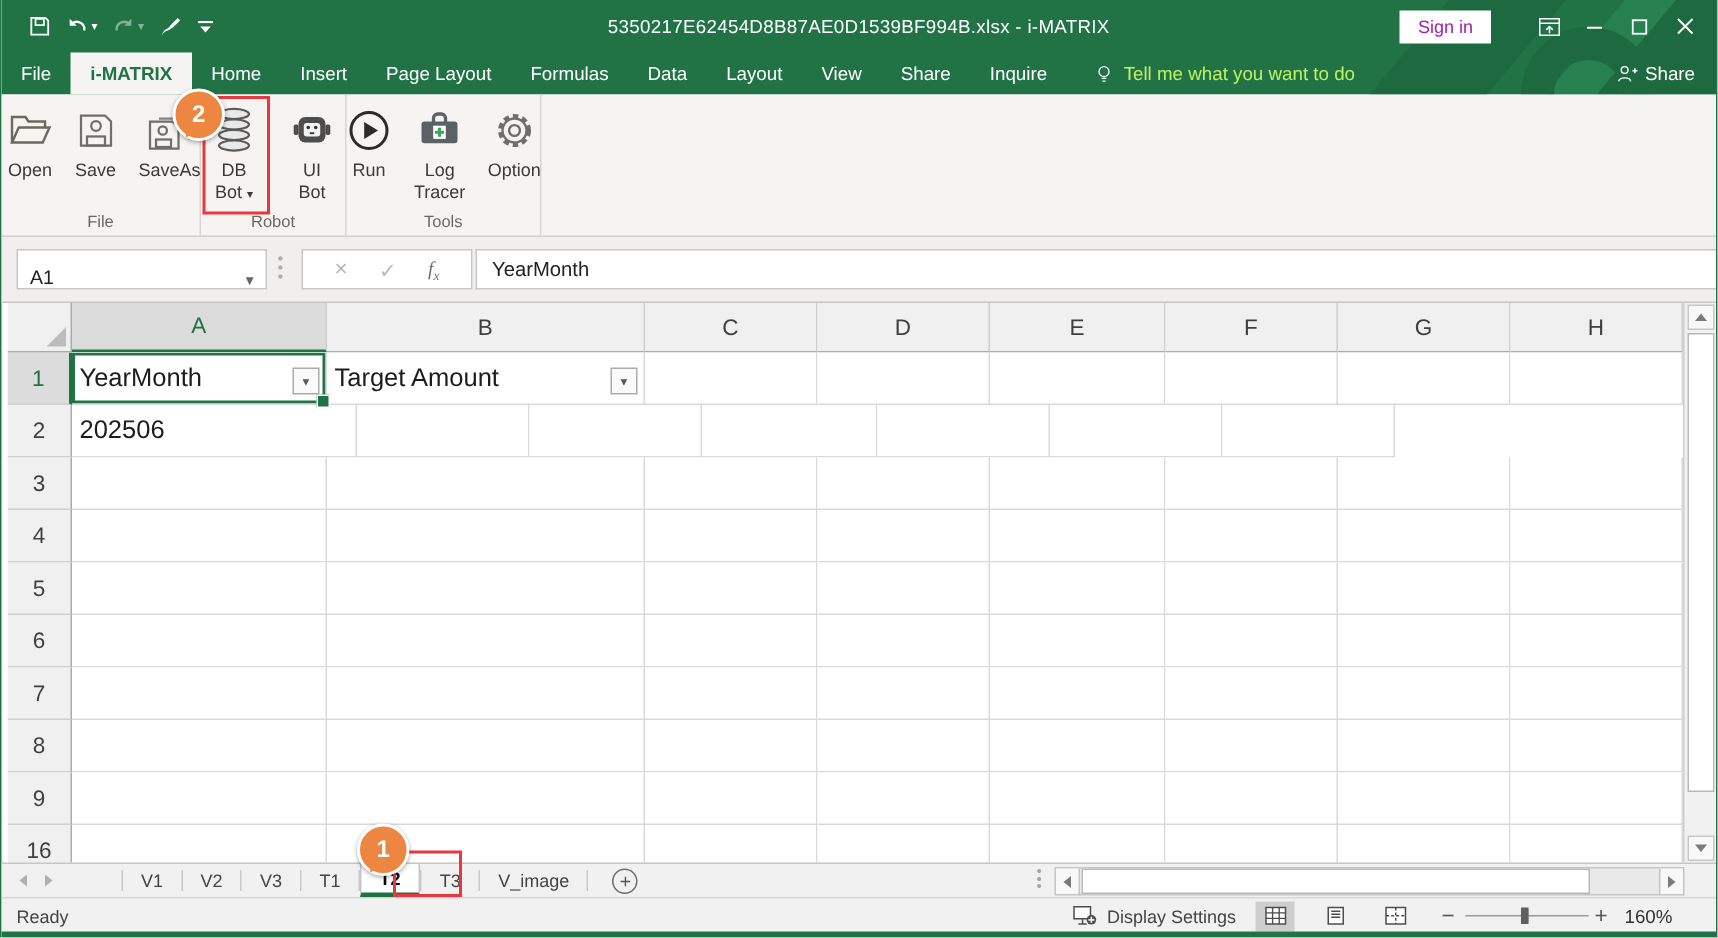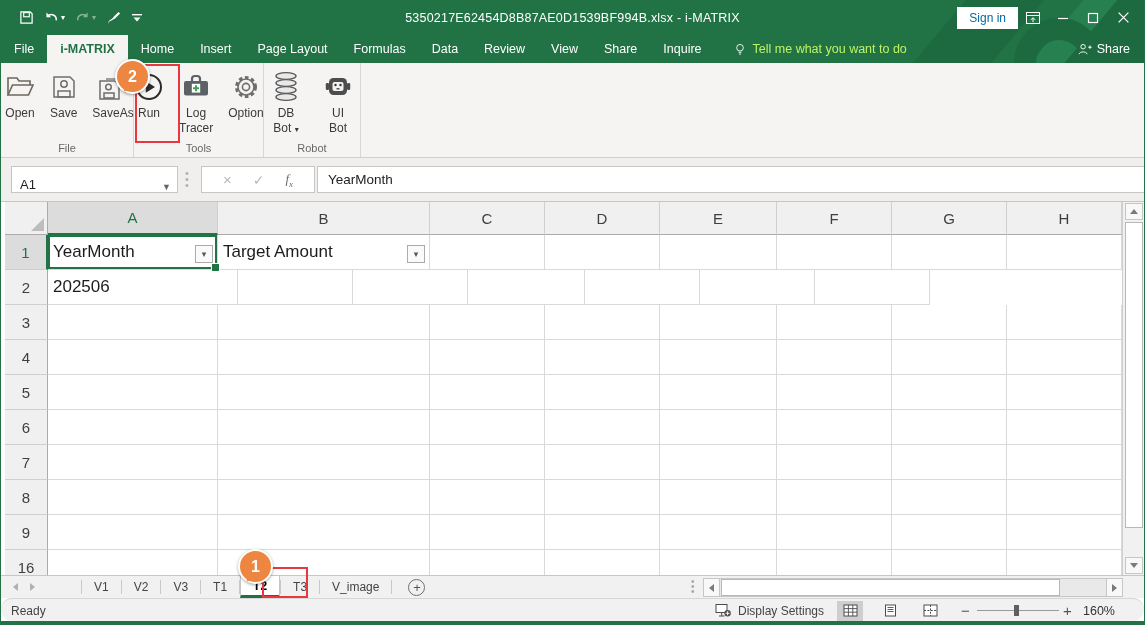--- a/index.html
+++ b/index.html
@@ -17,21 +17,21 @@
 
   .titlebar { position:absolute; left:0; top:0; right:0; height:35px; }
   .qat { position:absolute; left:18px; top:0; height:35px; display:flex; align-items:center; gap:10px; }
   .qat .btn { display:flex; align-items:center; gap:2px; color:#fff; cursor:default; }
   .qat svg { display:block; }
   .caret { font-size:8px; color:#fff; line-height:1; }
   .dim { opacity:.45; }
   .title-text { position:absolute; left:0; right:0; top:0; height:35px; display:flex; align-items:center; justify-content:center;
                 color:#fff; font-size:12.5px; letter-spacing:.2px; }
   .caption { position:absolute; right:0; top:0; height:35px; display:flex; align-items:center; }
-  .signin { background:#fff; color:#0369a1; font-size:12px; padding:4px 12px; cursor:pointer; }
+  .signin { background:#fff; color:#a21caf; font-size:12px; padding:4px 12px; margin-right:24px; cursor:pointer; }
   .capbtn { width:30px; height:35px; display:flex; align-items:center; justify-content:center; color:#fff; cursor:pointer; }
   .capbtn.close { margin-right:6px; }
 
   .tabrow { position:absolute; left:0; top:35px; right:0; height:28px; display:flex; align-items:stretch; font-size:12.5px; }
   .rtab { color:#fff; padding:0 13px; display:flex; align-items:center; cursor:pointer; white-space:nowrap; }
   .rtab.active { background:#f5f4f2; color:#217346; font-weight:bold; }
   .tellme { color:#bef264; display:flex; align-items:center; gap:6px; padding:0 12px; margin-left:6px; cursor:pointer; }
   .share { position:absolute; right:14px; top:35px; height:28px; color:#fff; display:flex; align-items:center; gap:5px; font-size:12.5px; cursor:pointer; }
 
   
@@ -104,21 +104,21 @@
   .addsheet { width:17px; height:17px; border:1px solid #6e6e6e; border-radius:50%; align-self:center; margin-left:16px;
               display:flex; align-items:center; justify-content:center; color:#555; font-size:13px; line-height:1; cursor:pointer; }
   .tabdots { position:absolute; left:690px; top:3px; color:#a7a7a7; font-size:10px; line-height:5px; }
   .hscroll { position:absolute; left:702px; top:2px; width:420px; height:19px; background:#e9e9e9; border:1px solid #c6c6c4; }
   .harrow { position:absolute; top:0; width:16px; height:17px; background:#f8f8f8; border-right:1px solid #c6c6c4;
             display:flex; align-items:center; justify-content:center; cursor:pointer; }
   .harrow.right { right:0; border-right:none; border-left:1px solid #c6c6c4; }
   .hthumb { position:absolute; left:17px; top:0; width:339px; height:17px; background:#fff; border:1px solid #b8b8b8; cursor:grab; }
 
   
-  .statusbar { position:absolute; left:0; top:598px; right:0; height:23px; background:#f1f1f1; border-top:1px solid #d6d6d6; font-size:12px; color:#444;border-radius:11px; }
+  .statusbar { position:absolute; left:0; top:598px; right:0; height:23px; background:#f1f1f1; border-top:1px solid #d6d6d6; font-size:12px; color:#444; }
   .ready { position:absolute; left:10px; top:0; height:23px; display:flex; align-items:center; }
   .ds { position:absolute; left:714px; top:0; height:23px; display:flex; align-items:center; gap:6px; cursor:pointer; }
   .views { position:absolute; left:836px; top:0; height:23px; display:flex; align-items:center; gap:14px; }
   .viewbtn { width:26px; height:20px; display:flex; align-items:center; justify-content:center; cursor:pointer; }
   .viewbtn.active { background:#cfcece; }
   .zoomout { position:absolute; left:960px; top:0; height:23px; display:flex; align-items:center; font-size:15px; color:#555; cursor:pointer; }
   .zslider { position:absolute; left:976px; top:0; width:82px; height:23px; cursor:pointer; }
   .ztrack { position:absolute; left:0; right:0; top:11px; height:1px; background:#9a9a9a; }
   .znotch { position:absolute; left:50%; top:7px; width:1px; height:9px; background:#9a9a9a; }
   .zthumb { position:absolute; left:45%; top:6px; width:5px; height:11px; background:#5f5f5f; cursor:grab; }
@@ -213,21 +213,21 @@
 
     <div class="tabrow">
       <span id="rtabs" style="display:flex;">
           <span class="rtab">File</span>
           <span class="rtab active">i-MATRIX</span>
           <span class="rtab">Home</span>
           <span class="rtab">Insert</span>
           <span class="rtab">Page Layout</span>
           <span class="rtab">Formulas</span>
           <span class="rtab">Data</span>
-          <span class="rtab">Review</span>
+          <span class="rtab">Layout</span>
           <span class="rtab">View</span>
           <span class="rtab">Share</span>
           <span class="rtab">Inquire</span>
         </span>
       <span class="tellme">
         <svg width="14" height="15" viewBox="0 0 16 16" fill="none" stroke="#fff">
             <circle cx="8" cy="6" r="3.8"></circle>
             <path d="M6.3 11.2h3.4M6.8 13.2h2.4"></path>
           </svg>
         <span>Tell me what you want to do</span>
@@ -271,54 +271,20 @@
               <path d="M2 7h15l4 4v14H2z"></path>
               <circle cx="10.5" cy="13" r="2.8"></circle>
               <rect x="6" y="19" width="10" height="5"></rect>
             </svg>
         </span>
         <span class="lbl">SaveAs</span>
       </div>
       <div class="glabel">File</div>
     </div>
 
-    <div class="rgroup g-tools">
-      <div class="ribbtn">
-        <span class="icon">
-          <svg width="30" height="30" viewBox="0 0 30 30">
-              <circle cx="15" cy="15" r="12" fill="none" stroke="#2b2b2b" stroke-width="2"></circle>
-              <path d="M11.8 9.3 21 15l-9.2 5.7z" fill="#2b2b2b"></path>
-            </svg>
-        </span>
-        <span class="lbl">Run</span>
-      </div>
-      <div class="ribbtn">
-        <span class="icon">
-          <svg width="30" height="30" viewBox="0 0 30 30">
-              <path d="M11 10V6.8A2.8 2.8 0 0 1 13.8 4h2.4A2.8 2.8 0 0 1 19 6.8V10" fill="none" stroke="#5c6166" stroke-width="2.2"></path>
-              <rect x="3" y="9" width="24" height="14.5" rx="2" fill="#5c6166"></rect>
-              <rect x="10.8" y="11.8" width="8.4" height="8.8" fill="#fff"></rect>
-              <path d="M15 13.2v6M12 16.2h6" stroke="#3aa557" stroke-width="2"></path>
-            </svg>
-        </span>
-        <span class="lbl"><span>Log</span><br><span>Tracer</span></span>
-      </div>
-      <div class="ribbtn">
-        <span class="icon">
-          <svg width="30" height="30" viewBox="0 0 30 30" fill="none" stroke="#6e6e6e">
-              <circle cx="15" cy="15" r="9.5" stroke-width="3" stroke-dasharray="3.6 2.6"></circle>
-              <circle cx="15" cy="15" r="8" stroke-width="1.6"></circle>
-              <circle cx="15" cy="15" r="3.6" stroke-width="1.6"></circle>
-            </svg>
-        </span>
-        <span class="lbl">Option</span>
-      </div>
-      <div class="glabel">Tools</div>
-    </div>
-
     <div class="rgroup g-robot">
       <div class="ribbtn">
         <span class="icon">
           <svg width="30" height="32" viewBox="0 0 30 32" fill="#e9e9e9" stroke="#5a5a5a" stroke-width="1.4">
               <ellipse cx="15" cy="5" rx="10" ry="3.4"></ellipse>
               <ellipse cx="15" cy="12" rx="10" ry="3.4"></ellipse>
               <ellipse cx="15" cy="19" rx="10" ry="3.4"></ellipse>
               <ellipse cx="15" cy="26" rx="10" ry="3.4"></ellipse>
             </svg>
         </span>
@@ -332,20 +298,54 @@
               <rect x="24" y="11" width="3.2" height="7" rx="1.2" fill="#4d4d4d"></rect>
               <rect x="9.5" y="10" width="11" height="9" rx="2" fill="#f2f2f2"></rect>
               <circle cx="12.5" cy="13" r="1.2" fill="#333"></circle>
               <circle cx="17.5" cy="13" r="1.2" fill="#333"></circle>
               <rect x="13.5" y="16.2" width="3" height="1.2" fill="#333"></rect>
             </svg>
         </span>
         <span class="lbl"><span>UI</span><br><span>Bot</span></span>
       </div>
       <div class="glabel">Robot</div>
+    </div>
+
+    <div class="rgroup g-tools">
+      <div class="ribbtn">
+        <span class="icon">
+          <svg width="30" height="30" viewBox="0 0 30 30">
+              <circle cx="15" cy="15" r="12" fill="none" stroke="#2b2b2b" stroke-width="2"></circle>
+              <path d="M11.8 9.3 21 15l-9.2 5.7z" fill="#2b2b2b"></path>
+            </svg>
+        </span>
+        <span class="lbl">Run</span>
+      </div>
+      <div class="ribbtn">
+        <span class="icon">
+          <svg width="30" height="30" viewBox="0 0 30 30">
+              <path d="M11 10V6.8A2.8 2.8 0 0 1 13.8 4h2.4A2.8 2.8 0 0 1 19 6.8V10" fill="none" stroke="#5c6166" stroke-width="2.2"></path>
+              <rect x="3" y="9" width="24" height="14.5" rx="2" fill="#5c6166"></rect>
+              <rect x="10.8" y="11.8" width="8.4" height="8.8" fill="#fff"></rect>
+              <path d="M15 13.2v6M12 16.2h6" stroke="#3aa557" stroke-width="2"></path>
+            </svg>
+        </span>
+        <span class="lbl"><span>Log</span><br><span>Tracer</span></span>
+      </div>
+      <div class="ribbtn">
+        <span class="icon">
+          <svg width="30" height="30" viewBox="0 0 30 30" fill="none" stroke="#6e6e6e">
+              <circle cx="15" cy="15" r="9.5" stroke-width="3" stroke-dasharray="3.6 2.6"></circle>
+              <circle cx="15" cy="15" r="8" stroke-width="1.6"></circle>
+              <circle cx="15" cy="15" r="3.6" stroke-width="1.6"></circle>
+            </svg>
+        </span>
+        <span class="lbl">Option</span>
+      </div>
+      <div class="glabel">Tools</div>
     </div>
   </div>
 
   <div class="fbar">
     <div class="namebox">
       <span>A1</span>
       <span class="nb-caret">▼</span>
     </div>
     <div class="dots3">•<br>•<br>•</div>
     <div class="fxbox">

